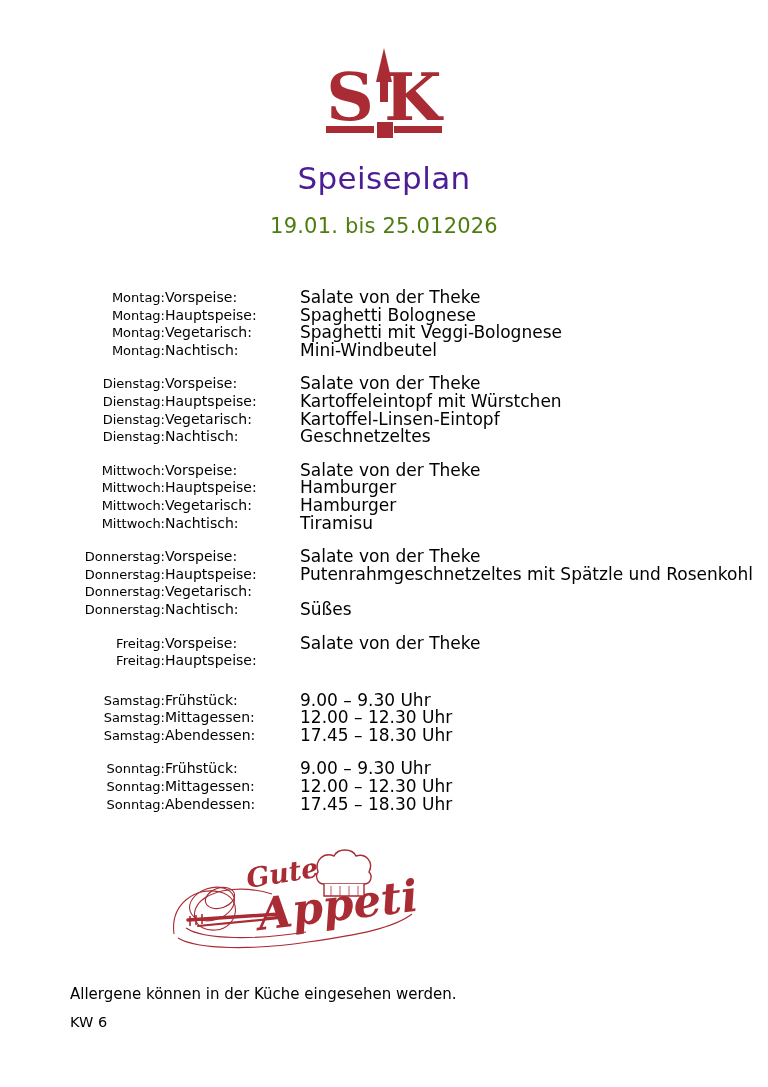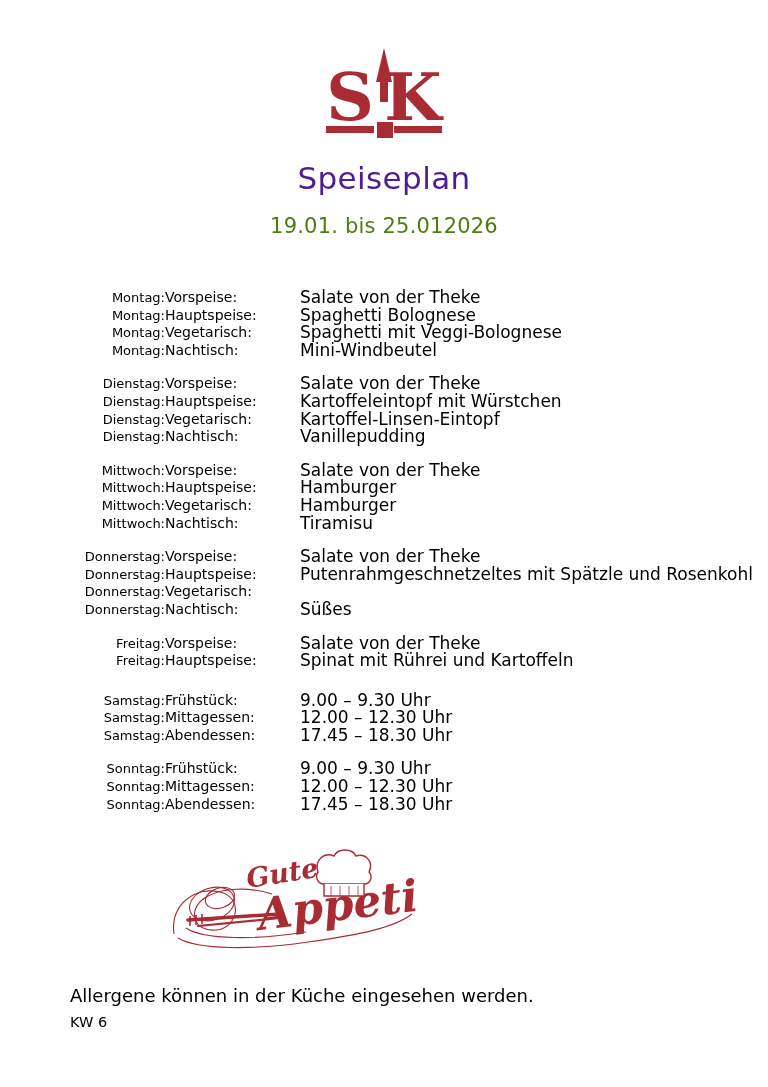--- a/index.html
+++ b/index.html
@@ -99,21 +99,21 @@
     width: 250px;
     height: 112px;
   }
   .appetit svg { display:block; }
 
   
   .allergene {
     position: absolute;
     top: 985px;
     left: 70px;
-    font-size: 18px;
+    font-size: 15px;
     color: #000;
   }
   .kw {
     position: absolute;
     top: 1014px;
     left: 70px;
     font-size: 14.5px;
     color: #000;
   }
 </style>
@@ -176,21 +176,21 @@
           <div class="col-desc">Kartoffeleintopf mit Würstchen</div>
         </div>
         <div class="row">
           <div class="col-day">Dienstag:</div>
           <div class="col-course">Vegetarisch:</div>
           <div class="col-desc">Kartoffel-Linsen-Eintopf</div>
         </div>
         <div class="row">
           <div class="col-day">Dienstag:</div>
           <div class="col-course">Nachtisch:</div>
-          <div class="col-desc">Vanillepudding</div>
+          <div class="col-desc">Geschnetzeltes</div>
         </div>
       </div>
       <div class="day-block">
         <div class="row">
           <div class="col-day">Mittwoch:</div>
           <div class="col-course">Vorspeise:</div>
           <div class="col-desc">Salate von der Theke</div>
         </div>
         <div class="row">
           <div class="col-day">Mittwoch:</div>
@@ -231,21 +231,20 @@
       </div>
       <div class="day-block gap-extra">
         <div class="row">
           <div class="col-day">Freitag:</div>
           <div class="col-course">Vorspeise:</div>
           <div class="col-desc">Salate von der Theke</div>
         </div>
         <div class="row">
           <div class="col-day">Freitag:</div>
           <div class="col-course">Hauptspeise:</div>
-          <div class="col-desc">Spinat mit Rührei und Kartoffeln</div>
         </div>
       </div>
       <div class="day-block">
         <div class="row">
           <div class="col-day">Samstag:</div>
           <div class="col-course">Frühstück:</div>
           <div class="col-desc">9.00 – 9.30 Uhr</div>
         </div>
         <div class="row">
           <div class="col-day">Samstag:</div>

